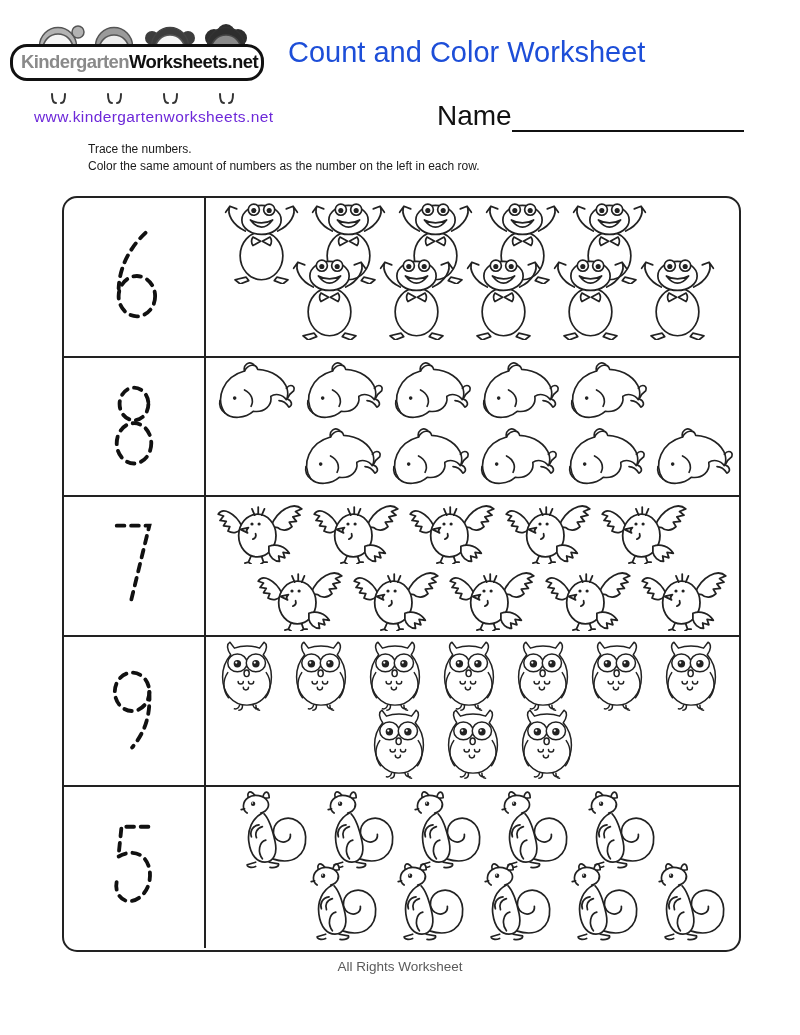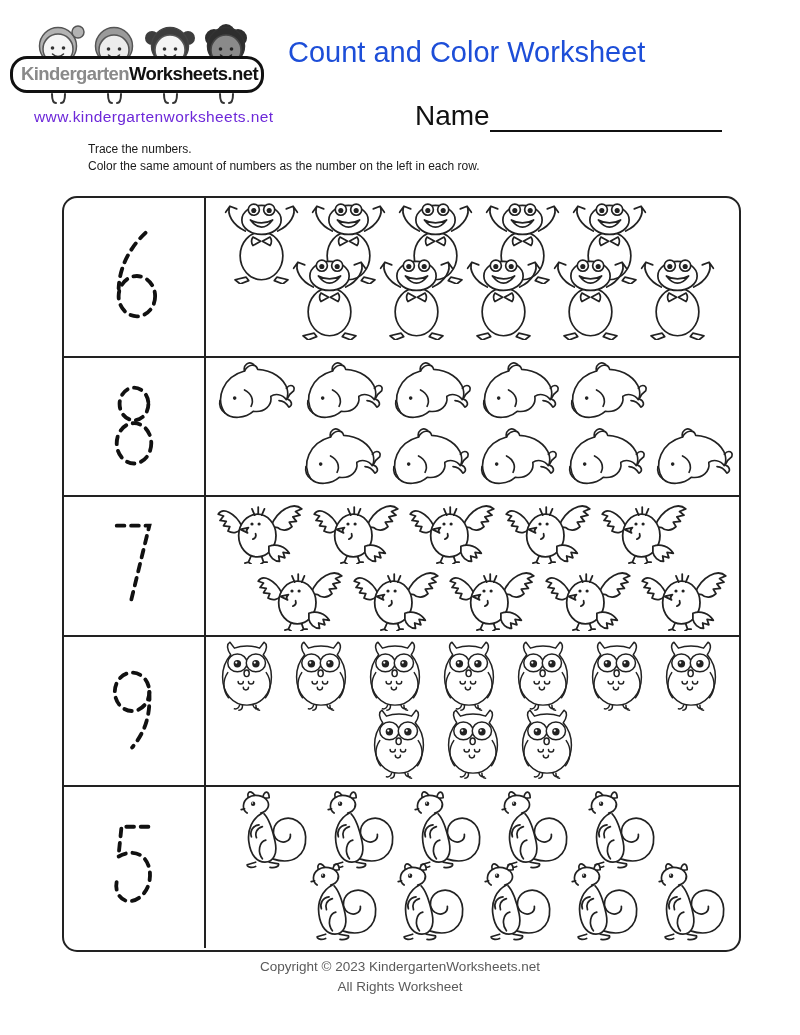--- a/index.html
+++ b/index.html
@@ -3,30 +3,30 @@
 <meta charset="utf-8">
 <style>
   html,body{margin:0;padding:0;background:#fff;}
   .page{position:relative;width:800px;height:1035px;background:#fff;overflow:hidden;
         font-family:"Liberation Sans",sans-serif;color:#1a1a1a;}
 
   
   .logo{position:absolute;left:10px;top:12px;width:260px;height:120px;}
   .kids{position:absolute;left:18px;top:2px;}
   .feet{position:absolute;left:18px;top:81px;}
-  .banner{position:absolute;left:0;top:44px;width:254px;box-sizing:border-box;
+  .banner{position:absolute;left:0;top:32px;width:254px;box-sizing:border-box;
           border:3px solid #111;border-radius:17px;background:#fff;padding:4px 6px 5px 8px;
           white-space:nowrap;font-weight:bold;font-size:18.5px;letter-spacing:-0.6px;z-index:2;}
   .brand-gray{color:#8a8a8a;}
   .brand-black{color:#111;}
   .website{position:absolute;left:24px;top:96px;font-size:15.5px;color:#6d28d9;letter-spacing:.4px;}
 
   
   .title{position:absolute;left:288px;top:36px;margin:0;font-size:29px;font-weight:normal;color:#1d4ed8;}
-  .name-line{position:absolute;left:415px;top:100px;display:flex;align-items:flex-end;font-size:28px;color:#111;}
+  .name-line{position:absolute;left:437px;top:100px;display:flex;align-items:flex-end;font-size:28px;color:#111;}
   .name-rule{display:inline-block;width:232px;border-bottom:2.5px solid #111;height:30px;}
 
   .instructions{position:absolute;left:88px;top:141px;font-size:12px;line-height:1.42;color:#1a1a1a;}
 
   
   .ws-table{position:absolute;left:62px;top:196px;width:679px;height:756px;box-sizing:border-box;
             border:2px solid #222;border-radius:15px;display:flex;flex-direction:column;}
   .ws-row{display:flex;box-sizing:border-box;}
   .ws-row.bordered{border-bottom:2px solid #222;}
   .num-cell{width:140px;flex:0 0 140px;border-right:2px solid #222;display:flex;
@@ -420,17 +420,16 @@
             </svg>
             <svg class="animal" width="87" height="78" viewBox="0 0 100 92">
               <use href="#a-squirrel" xlink:href="#a-squirrel"></use>
             </svg>
           </div>
         </div>
       </div>
     </div>
 
   <div class="footer">
-    <div>Copyright © 2023 KindergartenWorksheets.net</div>
     <div>All Rights Worksheet</div>
   </div>
 
 </div>
 
 </body></html>

